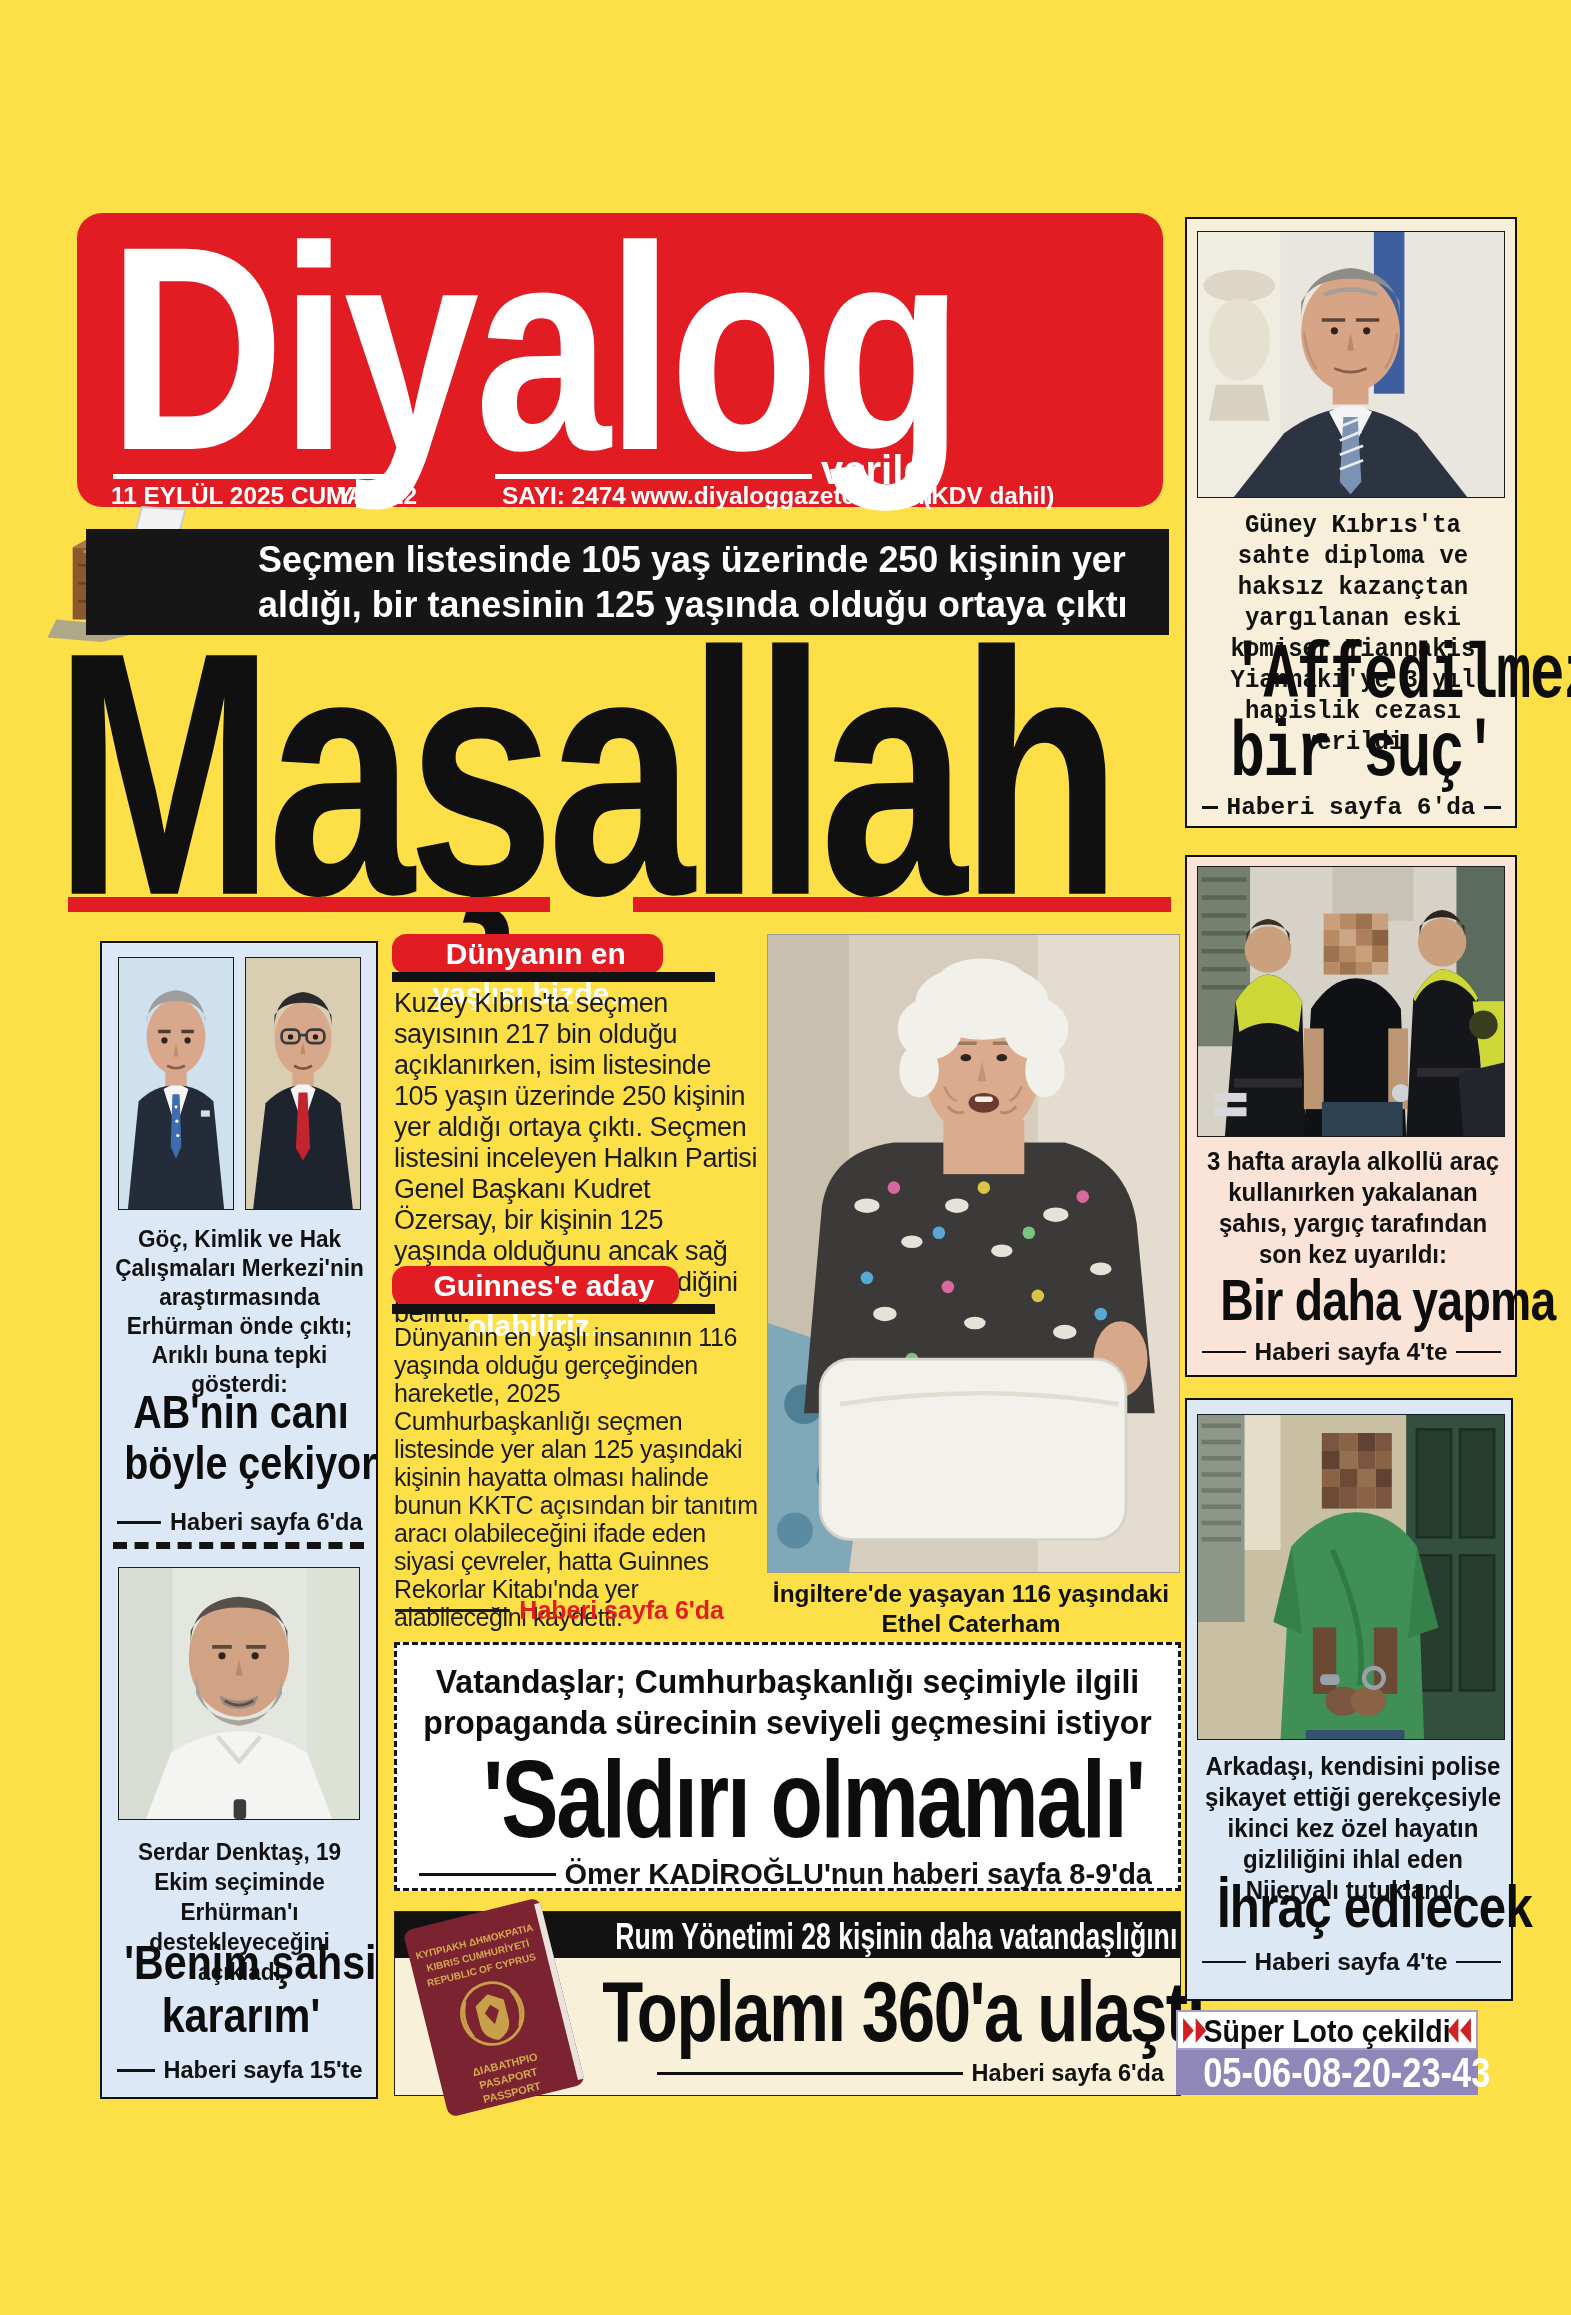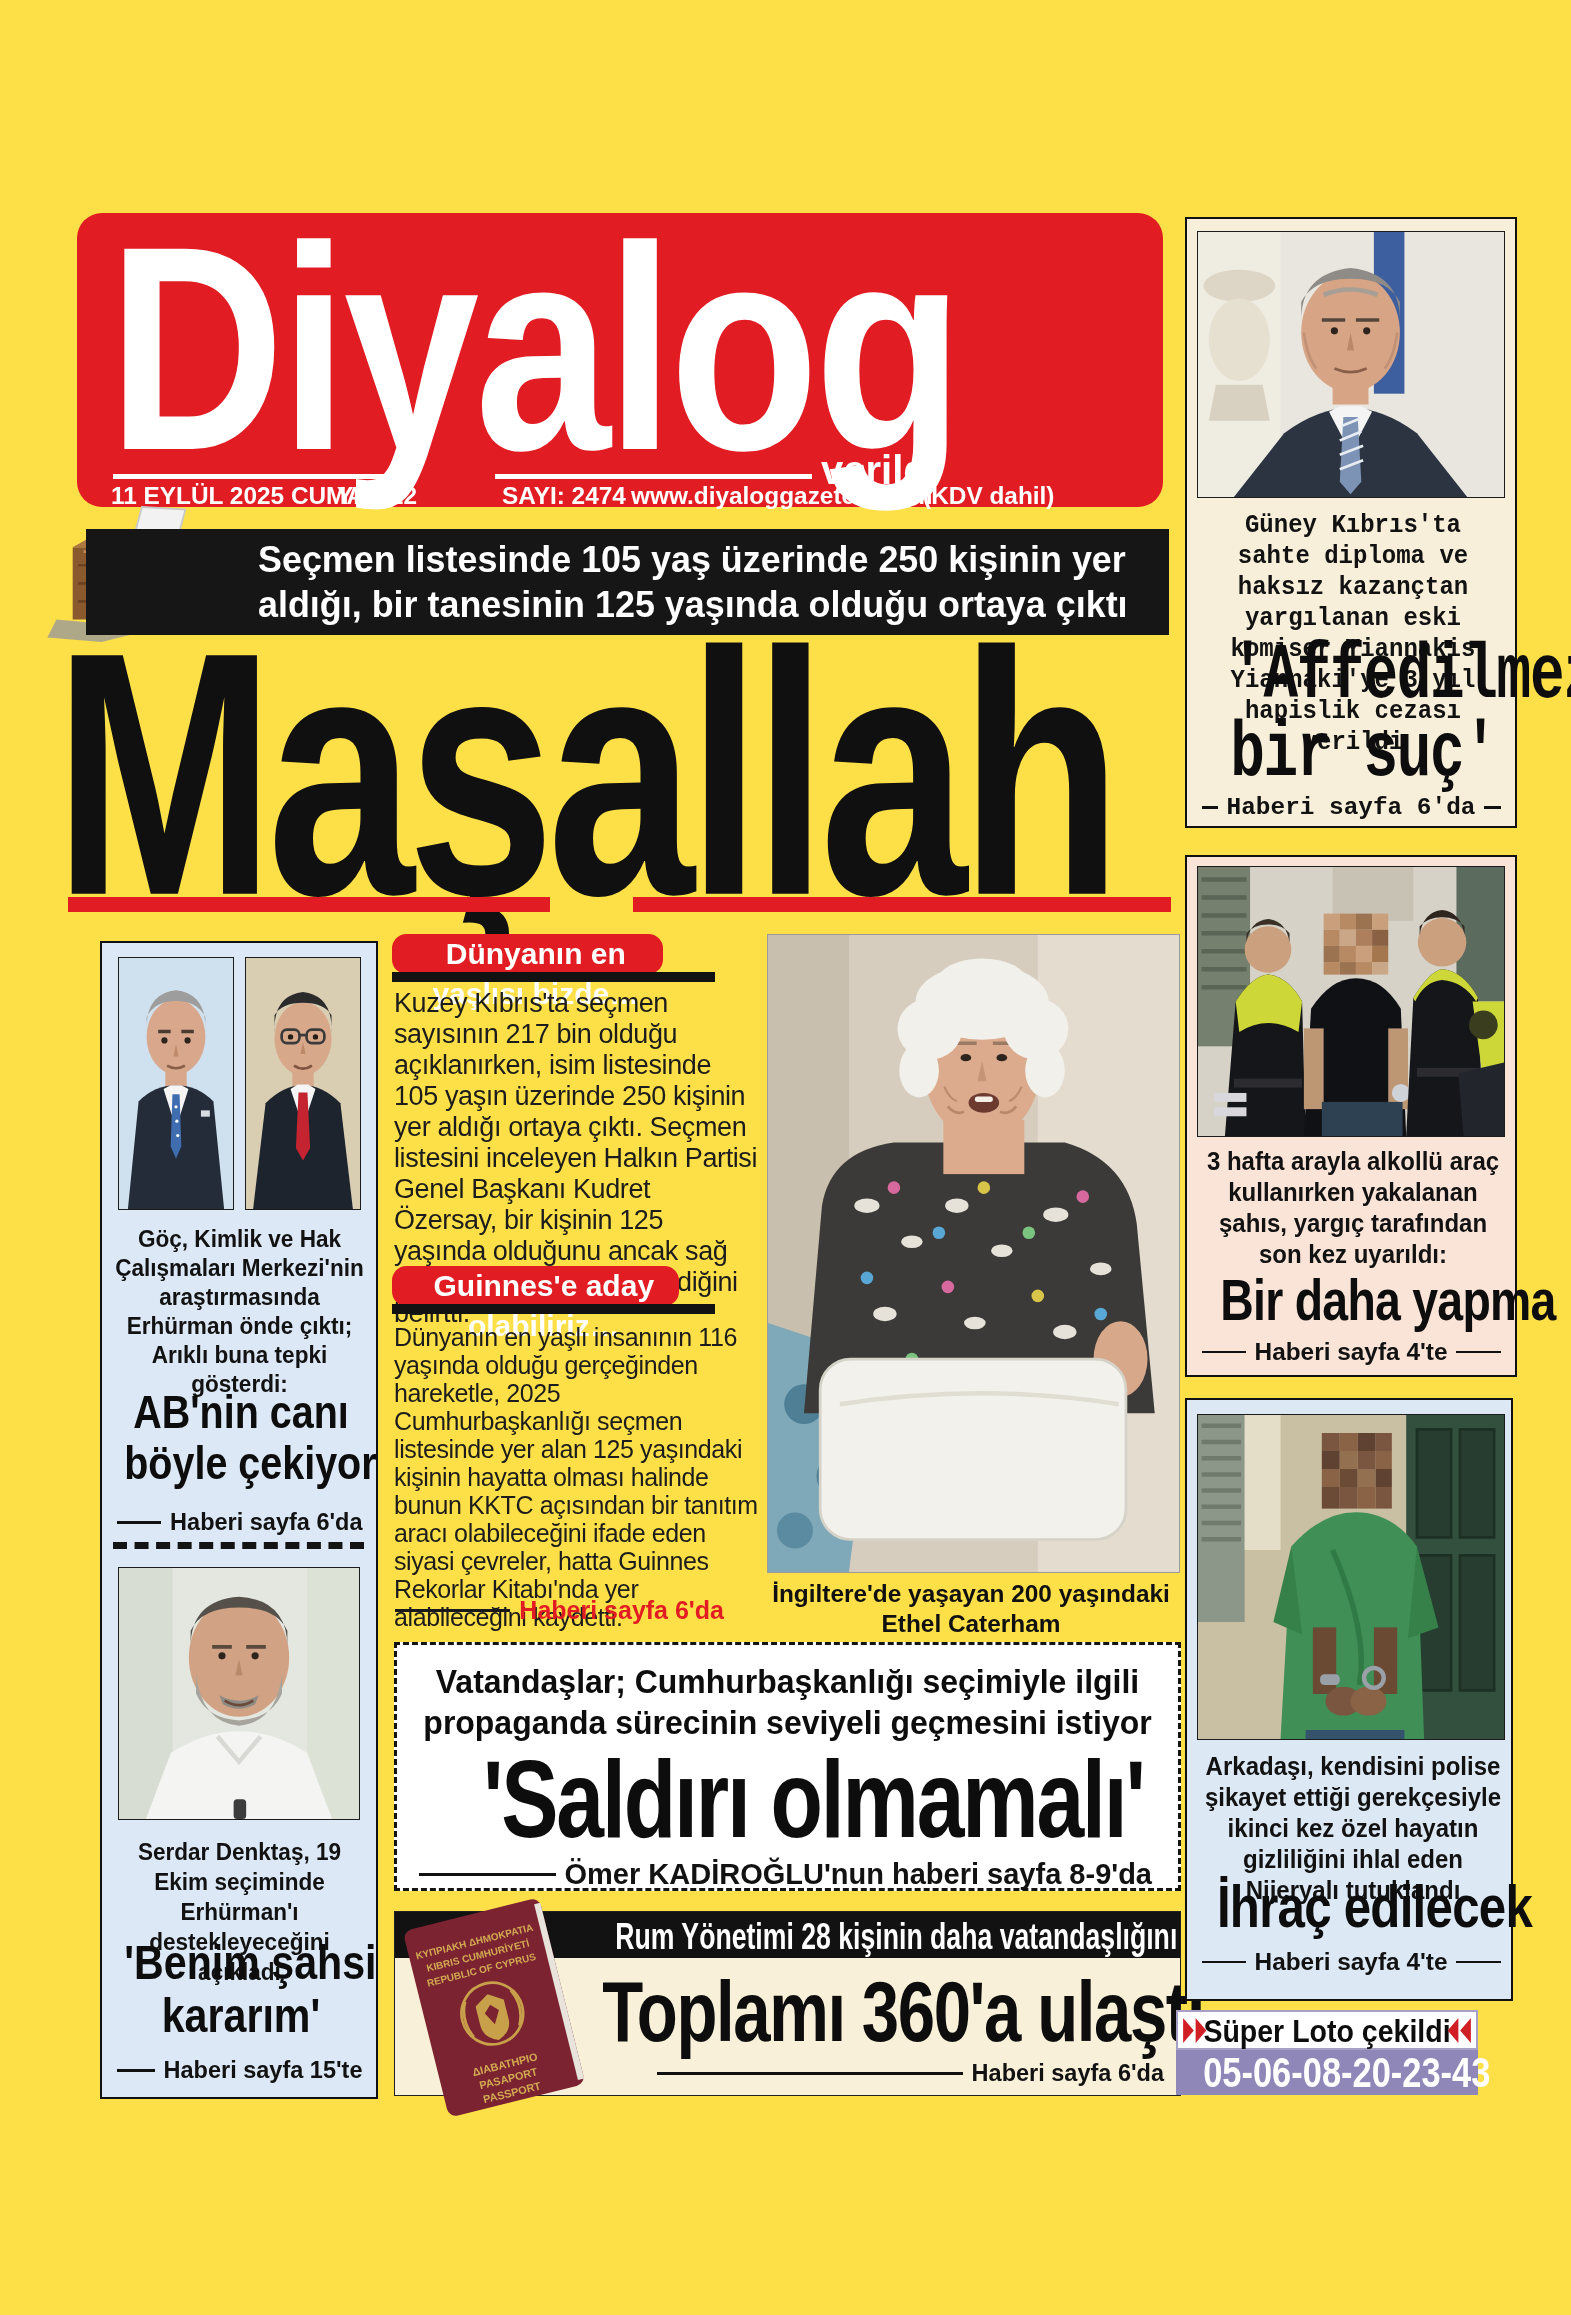--- a/index.html
+++ b/index.html
@@ -248,21 +248,21 @@
         <ellipse cx="308" cy="150" rx="22" ry="30"></ellipse>
         <ellipse cx="238" cy="52" rx="50" ry="26"></ellipse>
       </g>
       <ellipse cx="392" cy="470" rx="30" ry="42" fill="#d8a88a"></ellipse>
       <rect x="58" y="470" width="340" height="200" rx="34" fill="#f3f1ec" stroke="#d5d2c8" stroke-width="3"></rect>
       <path d="M80 520 q160 -24 310 0" stroke="#e0ddd2" stroke-width="5" fill="none"></path>
     </svg>
   </div>
 
   <div class="caption abs" style="left:760px;top:1579px;width:422px;">
-    <div>İngiltere'de yaşayan 200 yaşındaki Ethel Caterham</div>
+    <div>İngiltere'de yaşayan 116 yaşındaki Ethel Caterham</div>
     <div>Guinness Dünya Rekorları'na girdi</div>
   </div>
 
   <div class="abs dashedbox" style="left:394px;top:1642px;width:787px;height:249px;">
     <div class="hl" style="position:absolute;left:0;top:14.5px;width:100%;font-size:34px;line-height:42px;transform:scaleX(0.94);transform-origin:center top;">Vatandaşlar; Cumhurbaşkanlığı seçimiyle ilgili</div>
     <div class="hl" style="position:absolute;left:0;top:56px;width:100%;font-size:34px;line-height:42px;transform:scaleX(0.94);transform-origin:center top;">propaganda sürecinin seviyeli geçmesini istiyor</div>
     <div class="hl" style="position:absolute;left:0;top:98px;width:100%;font-size:110px;line-height:112px;letter-spacing:-2.7px;transform:scaleX(0.78);transform-origin:center top;">'Saldırı olmamalı'</div>
     <div class="ref" style="position:absolute;left:22px;top:213px;width:733px;font-size:29px;">
       <span class="ln"></span>
       <span>Ömer KADİROĞLU'nun haberi sayfa 8-9'da</span>

